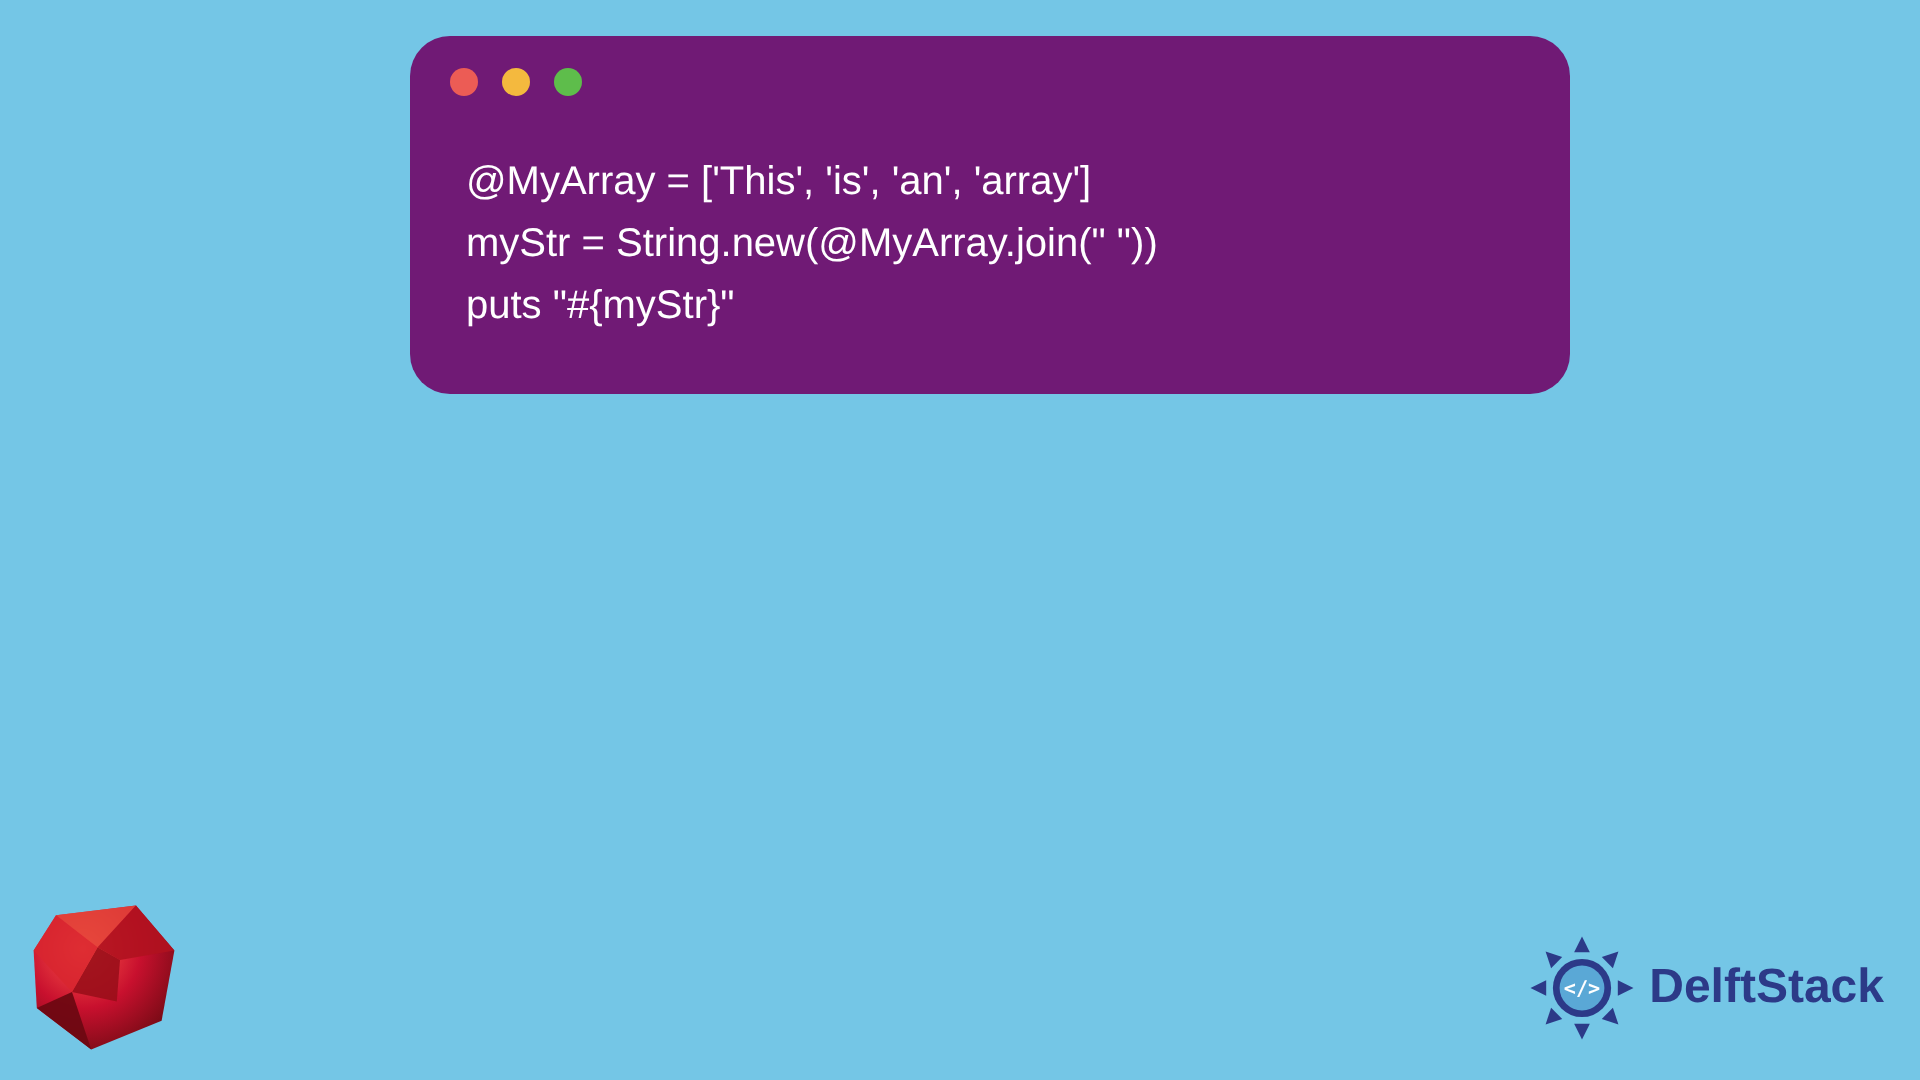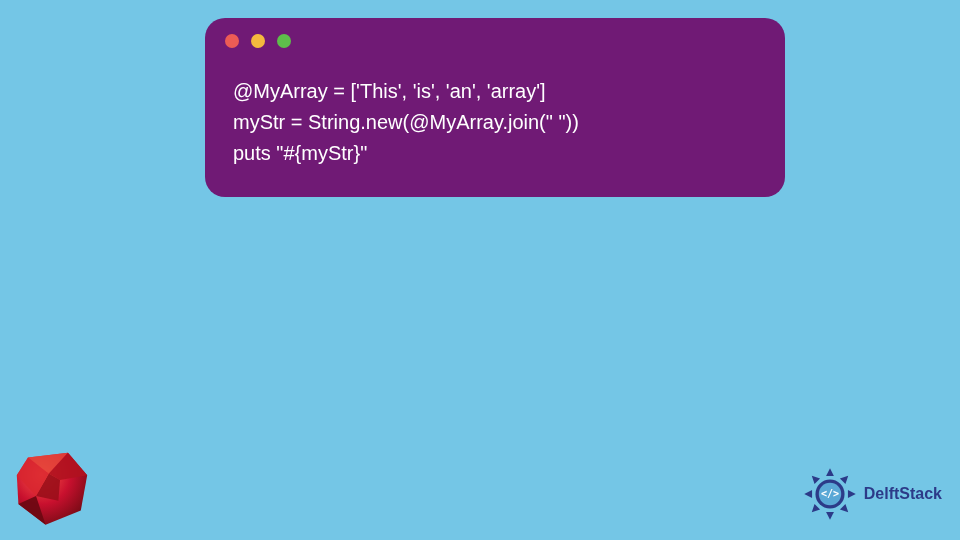--- a/index.html
+++ b/index.html
@@ -56,21 +56,21 @@
     display: flex;
     align-items: center;
     gap: 6px;
   }
   .delft-badge {
     width: 56px;
     height: 56px;
   }
   .delft-text {
     font-family: "Segoe UI", Verdana, sans-serif;
-    font-size: 16px;
+    font-size: 24px;
     color: #2c3a88;
     font-weight: 600;
   }
 </style>
 </head>
 <body>
 
 <div class="code-window">
   <div class="traffic-lights">
     <div class="dot dot-red"></div>

